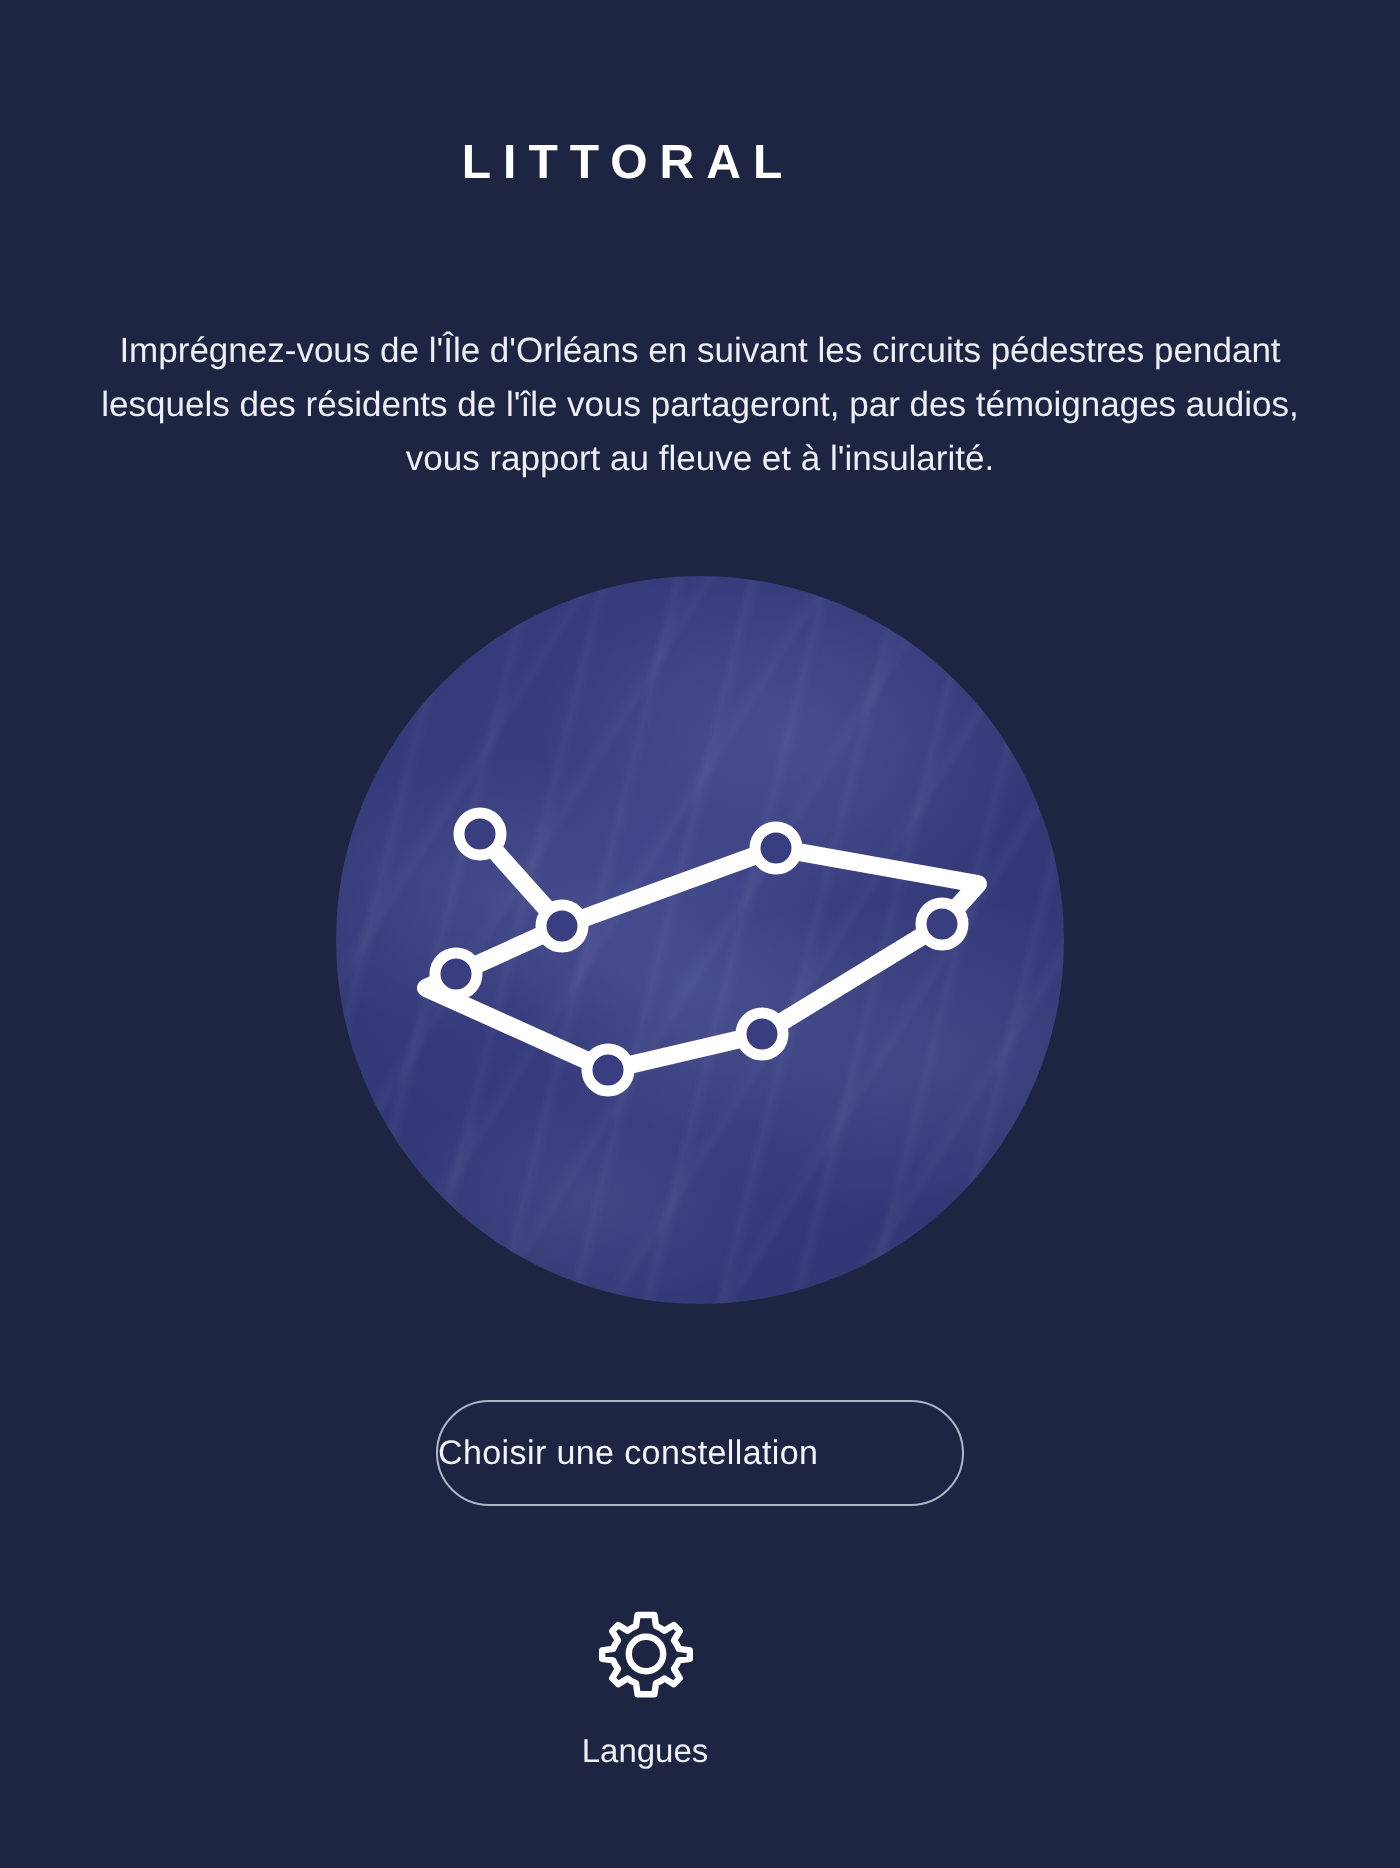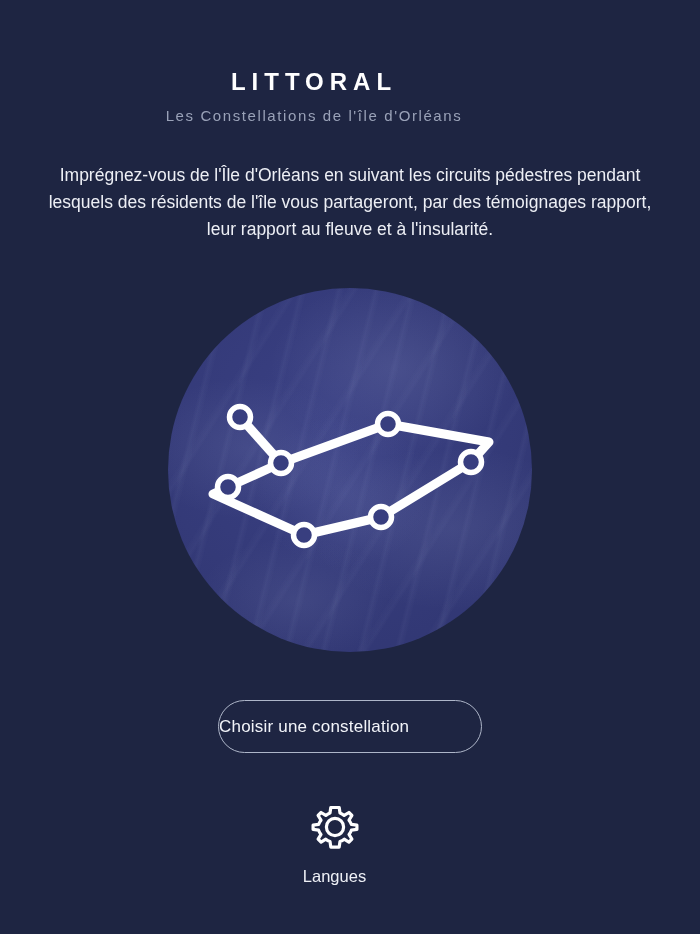--- a/index.html
+++ b/index.html
@@ -98,21 +98,21 @@
     font-size:17px;
     line-height:50px;
     text-align:left;
     cursor:pointer;
     letter-spacing:.2px;
   }
 
   
   .bottom-nav {
     position:absolute;
-    left:12px; bottom:48px;
+    left:0; bottom:48px;
     width:645px;
     display:flex;
     align-items:flex-end;
     justify-content:space-around;
   }
   .nav-item {
     width:180px;
     display:flex;
     flex-direction:column;
     align-items:center;
@@ -131,24 +131,23 @@
     line-height:20px;
   }
 </style>
 </head>
 <body>
 
 <div class="app">
 
   <div class="header">
     <div class="app-title">LITTORAL</div>
-    <div class="app-subtitle">Les Constellations de l'île d'Orléans</div>
   </div>
 
-  <p class="intro">Imprégnez-vous de l'Île d'Orléans en suivant les circuits pédestres pendant lesquels des résidents de l'île vous partageront, par des témoignages rapport, leur rapport au fleuve et à l'insularité.</p>
+  <p class="intro">Imprégnez-vous de l'Île d'Orléans en suivant les circuits pédestres pendant lesquels des résidents de l'île vous partageront, par des témoignages audios, vous rapport au fleuve et à l'insularité.</p>
 
   <div class="disc-wrap">
     <div class="disc"></div>
     <svg class="constellation-svg" viewBox="0 0 364 364">
       <g fill="none" stroke="#ffffff" stroke-width="9" stroke-linecap="round" stroke-linejoin="round">
 
         <path d="M72,129 L113,175"></path>
 
         <path d="M113,175 L60,199"></path>
 

